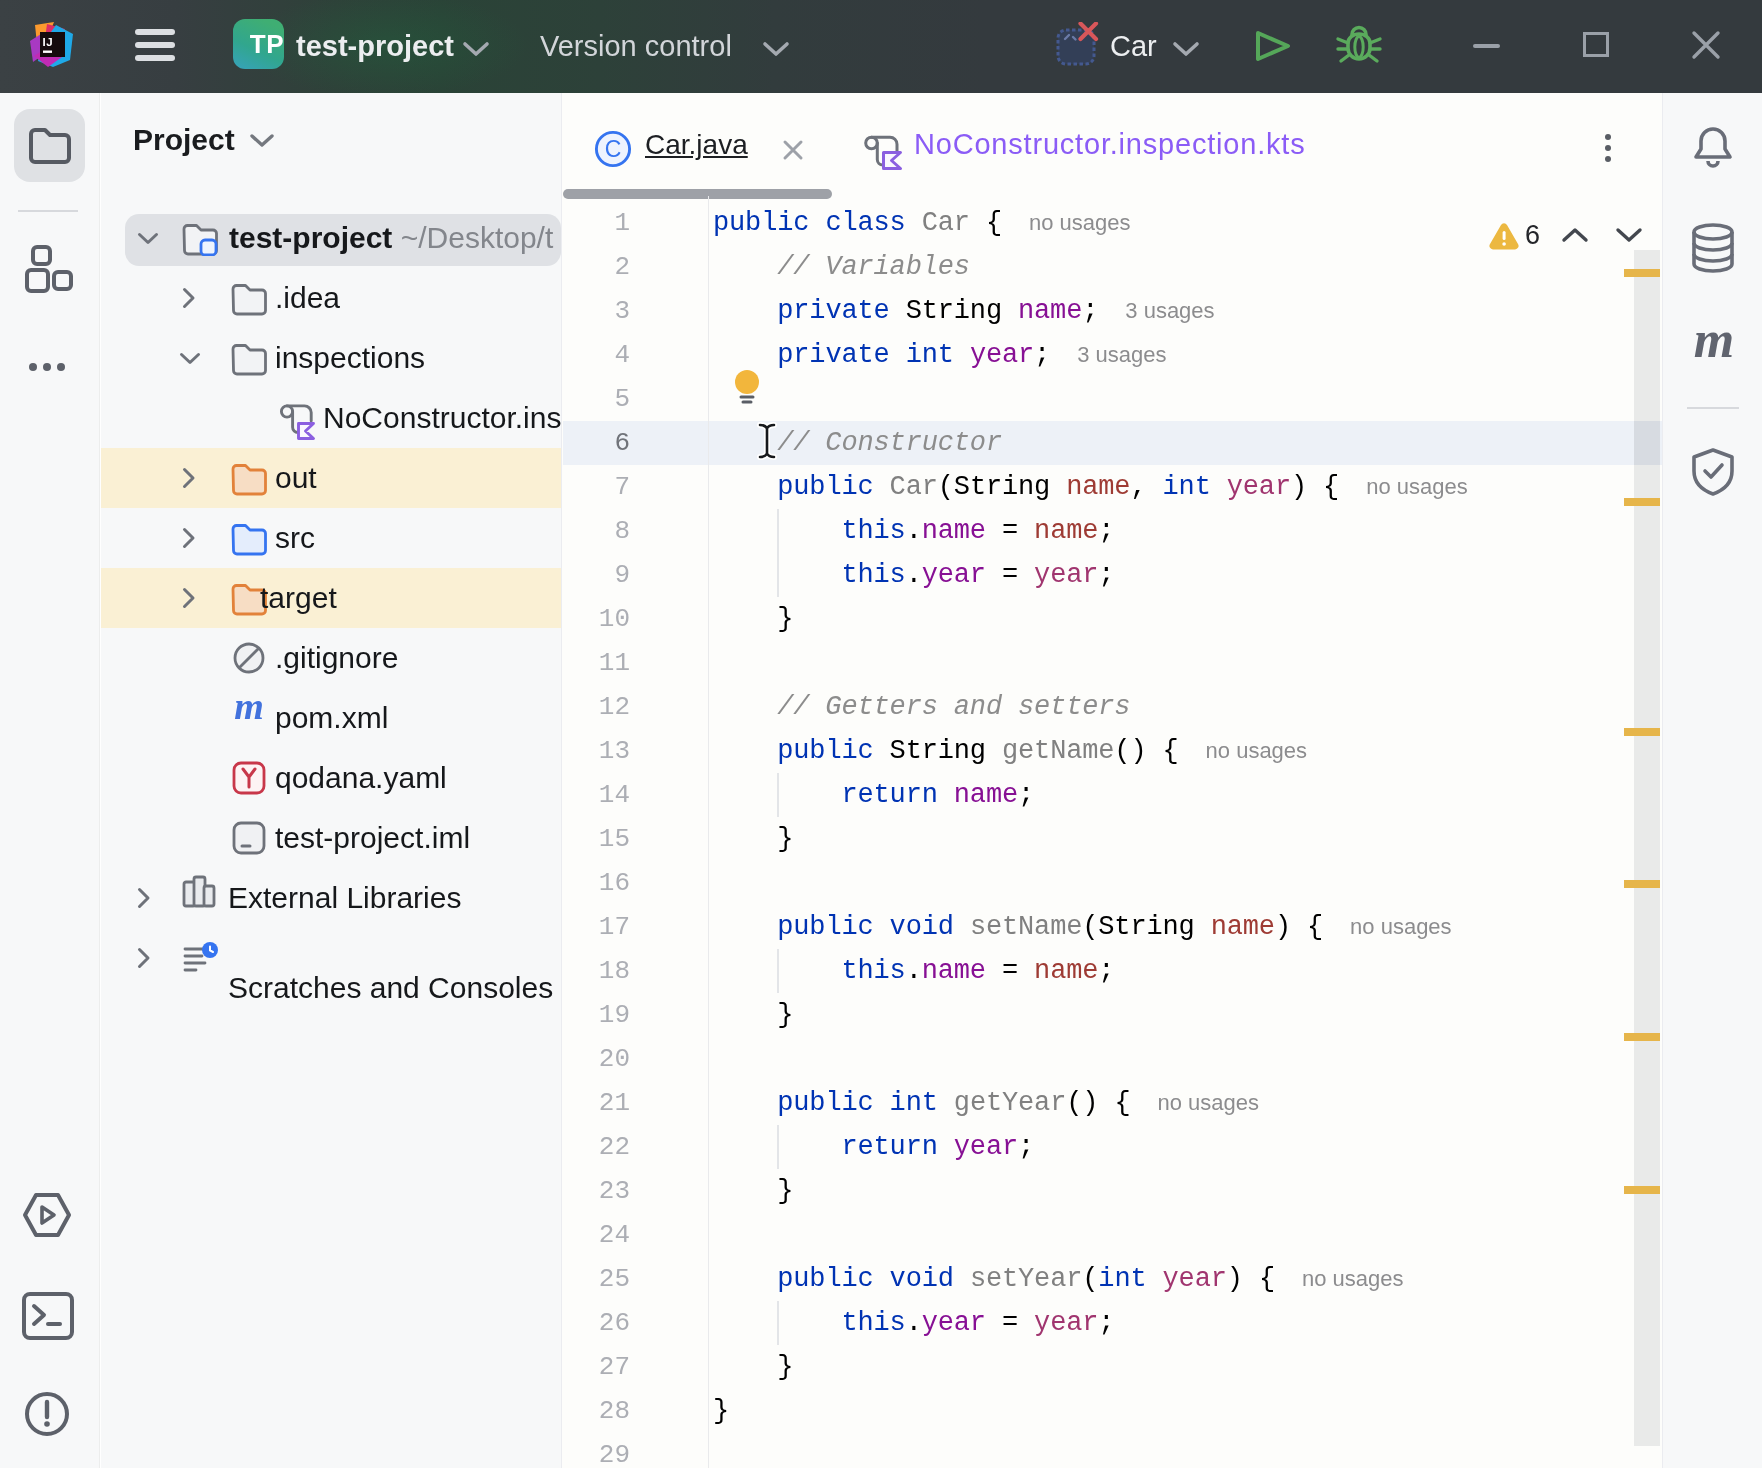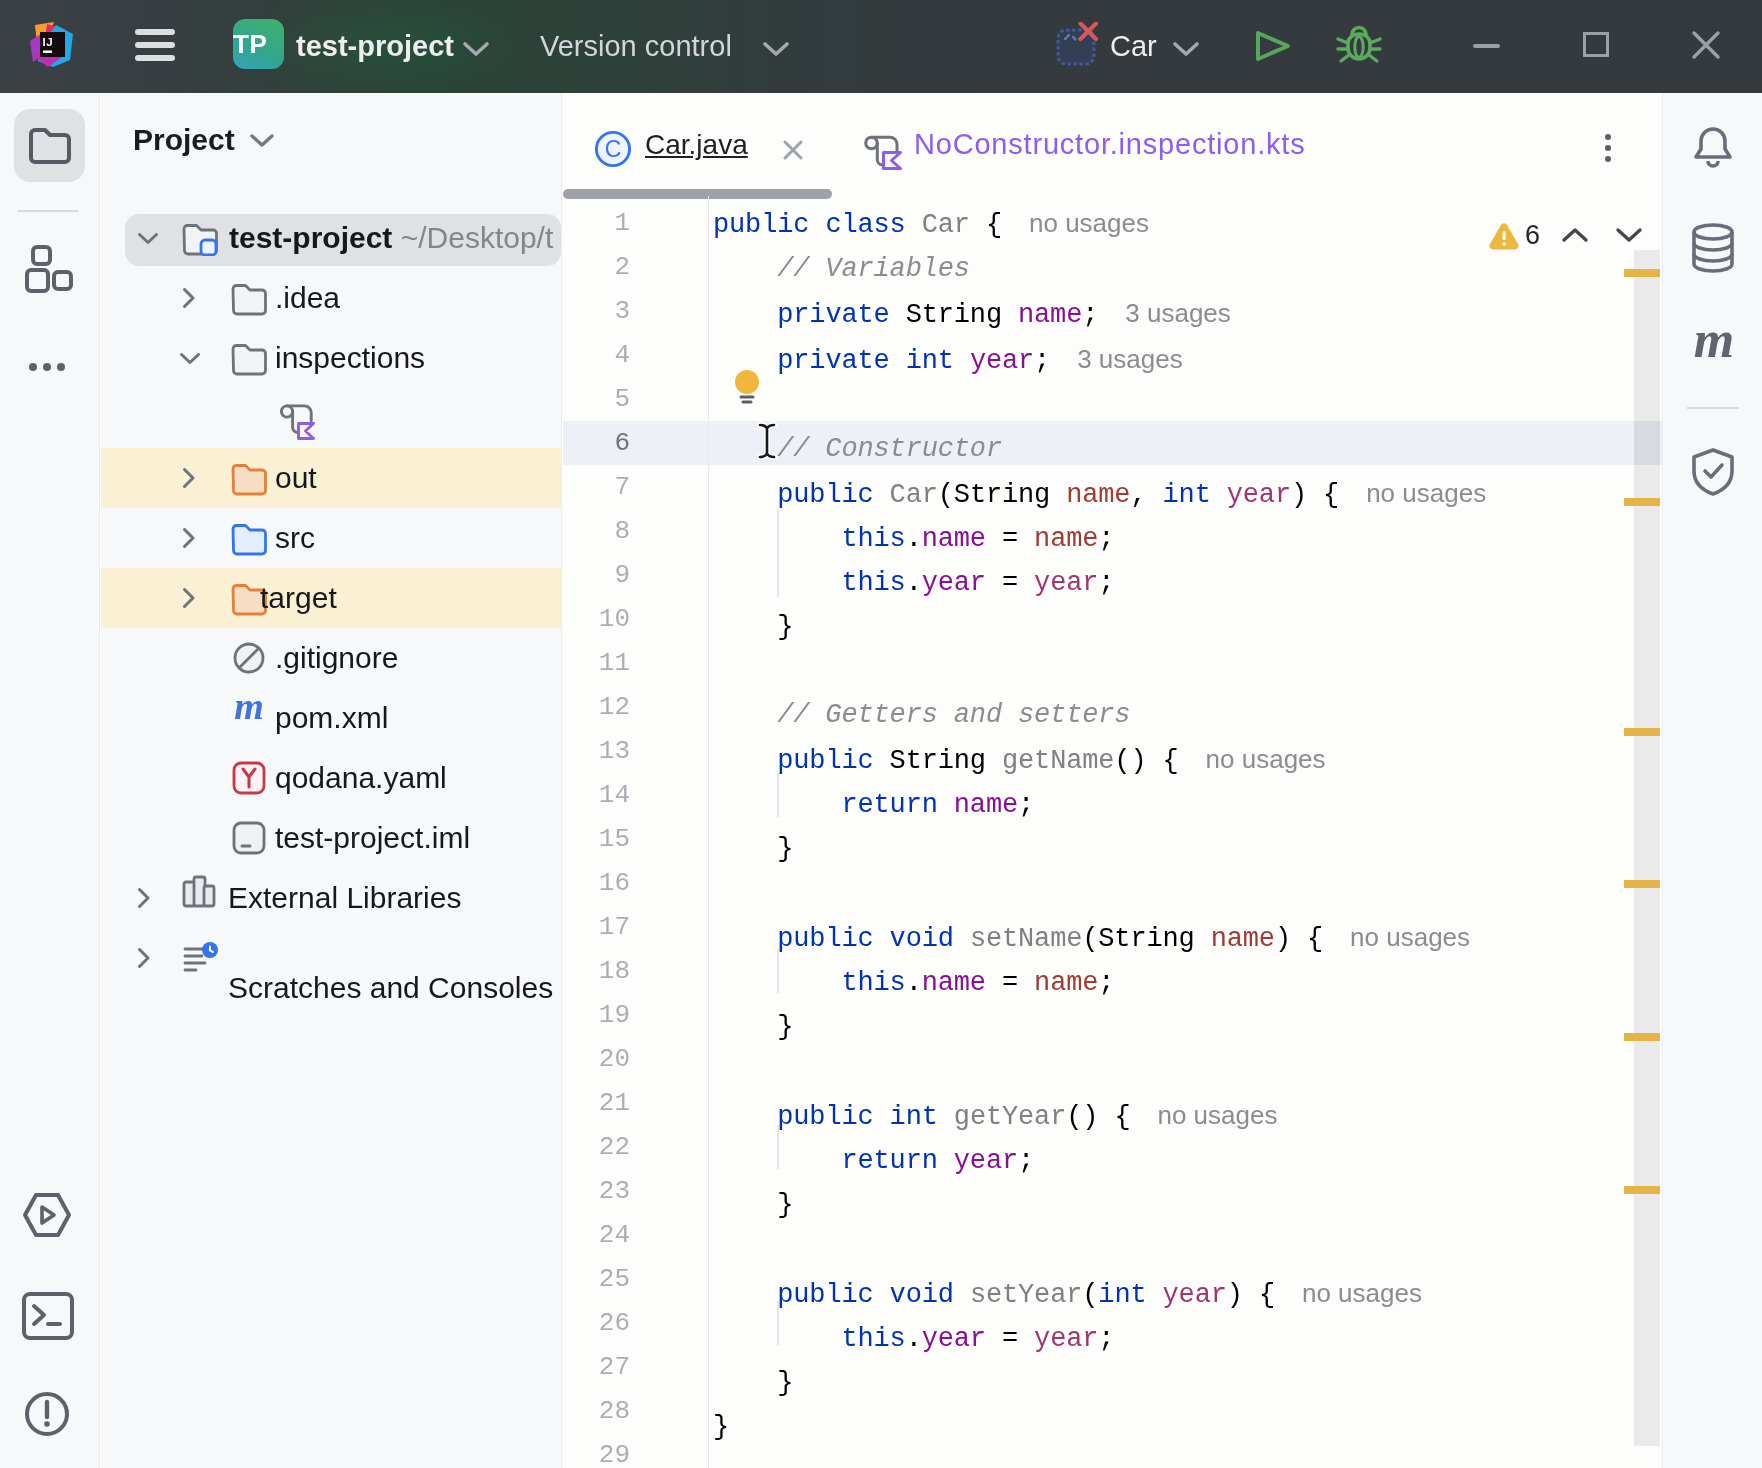--- a/index.html
+++ b/index.html
@@ -9,21 +9,21 @@
 
   
   #titlebar { position:absolute; left:0; top:0; width:1762px; height:93px;
     background:linear-gradient(90deg,#3b4144 0%,#373e41 10%,#2e4139 19%,#2a4337 25%,#2d4139 34%,#323c3d 44%,#343a3e 56%,#343a3e 100%);
   }
   #titlebar .glow { position:absolute; left:200px; top:-30px; width:410px; height:150px;
     background:radial-gradient(ellipse 50% 50% at 45% 50%, rgba(32,102,62,0.38), rgba(32,102,62,0) 70%); }
   .burger div { position:absolute; left:135px; width:40px; height:6px; border-radius:3px; background:#dcdfe2; }
   #tp { position:absolute; left:233px; top:19px; width:51px; height:50px; border-radius:12px;
     background:linear-gradient(205deg,#3fae73 15%,#31a68e 60%,#38a2c2 105%);
-    color:#fff; font-weight:bold; font-size:26px; text-align:left; line-height:50px; letter-spacing:0.5px;}
+    color:#fff; font-weight:bold; font-size:26px; text-align:right; line-height:50px; letter-spacing:0.5px;}
   .tbtext { position:absolute; top:0; height:93px; line-height:93px; color:#eceef0; font-size:29px; }
 
   
   #leftstripe { position:absolute; left:0; top:93px; width:100px; height:1375px; background:#f7f8f9; border-right:1px solid #eceded; }
   #folderbtn { position:absolute; left:14px; top:16px; width:71px; height:73px; border-radius:16px; background:#dfe1e4; }
 
   
   #project { position:absolute; left:101px; top:93px; width:460px; height:1375px; background:#f7f8f9; overflow:hidden; }
   #projsep { position:absolute; left:561px; top:93px; width:1px; height:1375px; background:#ebecf0; }
   .rowlbl { position:absolute; top:0; height:60px; line-height:60px; font-size:30px; color:#16181b; white-space:nowrap; }
@@ -38,21 +38,21 @@
   #gutter { position:absolute; left:1px; top:108px; width:67px; text-align:right; white-space:pre;
     font-family:"Liberation Mono", monospace; font-size:26px; line-height:44px; color:#acaeb4; }
   #code { position:absolute; left:151px; top:108px; font-family:"Liberation Mono", monospace;
     font-size:27px; line-height:44px; letter-spacing:-0.15px; color:#000; white-space:pre; }
   .k { color:#0033b3; }
   .f { color:#871094; }
   .cm { color:#8c8c8c; font-style:italic; }
   .un { color:#808080; }
   .p1 { color:#9e3b34; }
   .p2 { color:#a0356f; }
-  .in { font-family:"Liberation Sans", sans-serif; font-size:26px; letter-spacing:0; color:#8c8c8e; padding-left:27px; }
+  .in { font-family:"Liberation Sans", sans-serif; font-size:22px; letter-spacing:0; color:#8c8c8e; padding-left:27px; }
   .ig { position:absolute; width:2px; background:#e3e5e8; }
 
   #caretrow { position:absolute; left:1px; top:328px; width:1099px; height:44px; background:#edf1f7; }
 
   
   #sbthumb { position:absolute; left:1072px; top:157px; width:26px; height:1196px; background:#e9eae9; }
   .mark { position:absolute; left:1062px; width:36px; height:8px; background:#e6b54a; }
 
   
   #rightstripe { position:absolute; left:1663px; top:93px; width:99px; height:1375px; background:#f7f8f9; }
@@ -182,20 +182,21 @@
     <div class="rowlbl" style="left:174px;top:235px">inspections</div>
 
     <svg class="abs" style="left:176px;top:307px" width="40" height="38" viewBox="0 0 40 38">
       <circle cx="10" cy="11.5" r="5.6" fill="none" stroke="#6e727a" stroke-width="2.9"></circle>
       <path d="M10 5.9 H 27.5 a6.7 6.7 0 0 1 6.7 6.7 V 21" fill="none" stroke="#6e727a" stroke-width="2.9" stroke-linecap="round"></path>
       <path d="M15.6 11.5 V 27.2 a5.3 5.3 0 0 0 5.3 5.3 h 1.4" fill="none" stroke="#6e727a" stroke-width="2.9" stroke-linecap="round"></path>
     </svg>
     <svg class="abs" style="left:195px;top:328px" width="20" height="20" viewBox="0 0 20 20">
       <path d="M2.5 2.5 H17.5 L9.5 10 L17.5 17.5 H2.5 Z" fill="#faf7ff" stroke="#8b5fe0" stroke-width="2.9" stroke-linejoin="round"></path>
     </svg>
+    <div class="rowlbl" style="left:222px;top:295px">NoConstructor.ins</div>
 
     <svg class="abs" style="left:81px;top:374px" width="14" height="22" viewBox="0 0 14 22">
         <polyline points="2.5,2.5 11,11 2.5,19.5" fill="none" stroke="#6e727a" stroke-width="3" stroke-linecap="round" stroke-linejoin="round"></polyline>
       </svg>
     <svg class="abs" style="left:129px;top:369px" width="38" height="34" viewBox="0 0 38 34">
       <path d="M3 7 a3.5 3.5 0 0 1 3.5-3.5 h9 l4.5 4.5 h12 a3.5 3.5 0 0 1 3.5 3.5 v17 a3.5 3.5 0 0 1 -3.5 3.5 h-25 a3.5 3.5 0 0 1 -3.5-3.5 Z" fill="#f7ddc4" stroke="#e2823a" stroke-width="2.8" stroke-linejoin="round"></path>
     </svg>
     <div class="rowlbl" style="left:174px;top:355px">out</div>
 
     <svg class="abs" style="left:81px;top:434px" width="14" height="22" viewBox="0 0 14 22">

